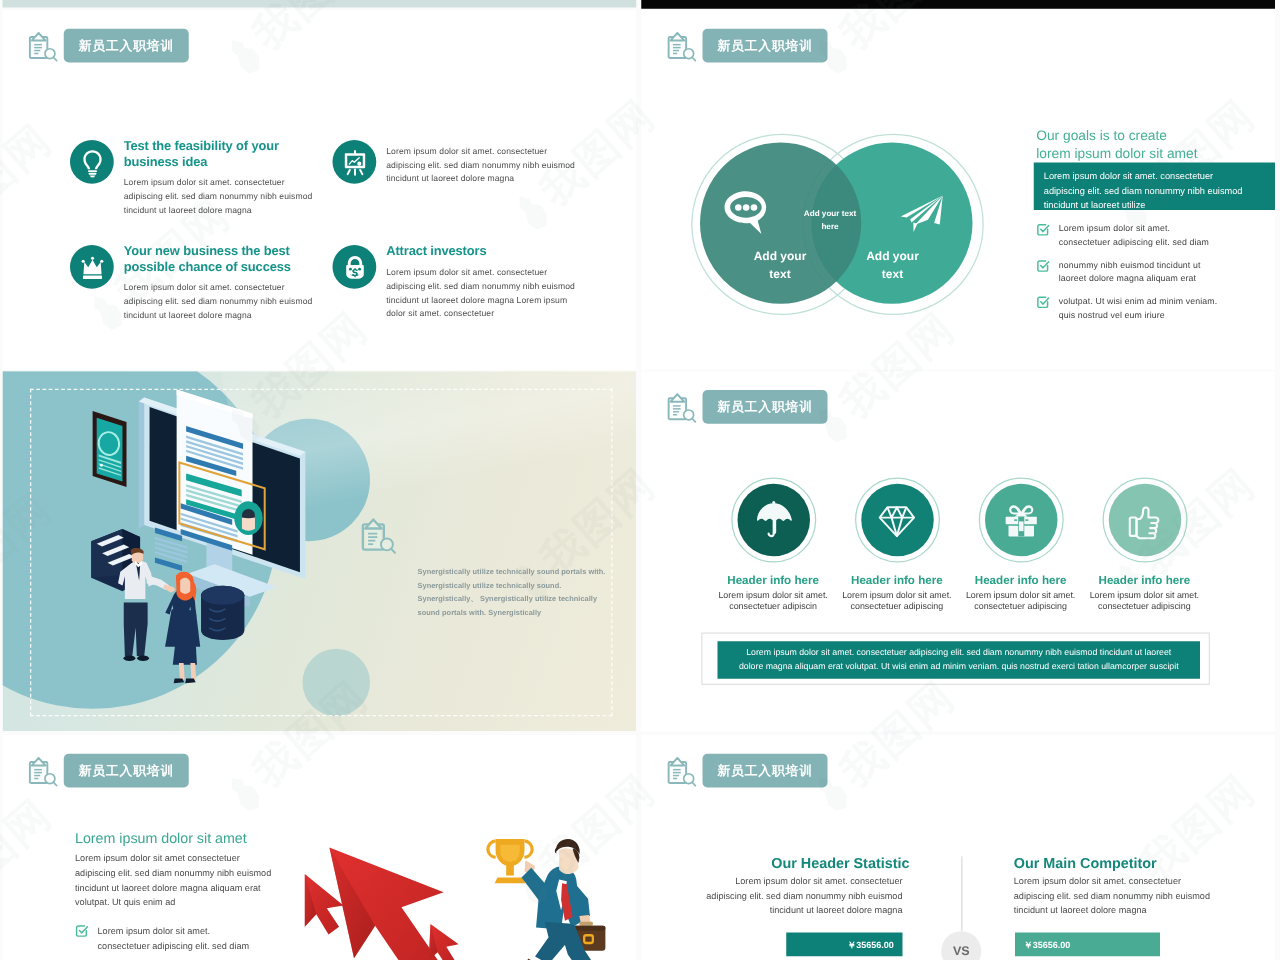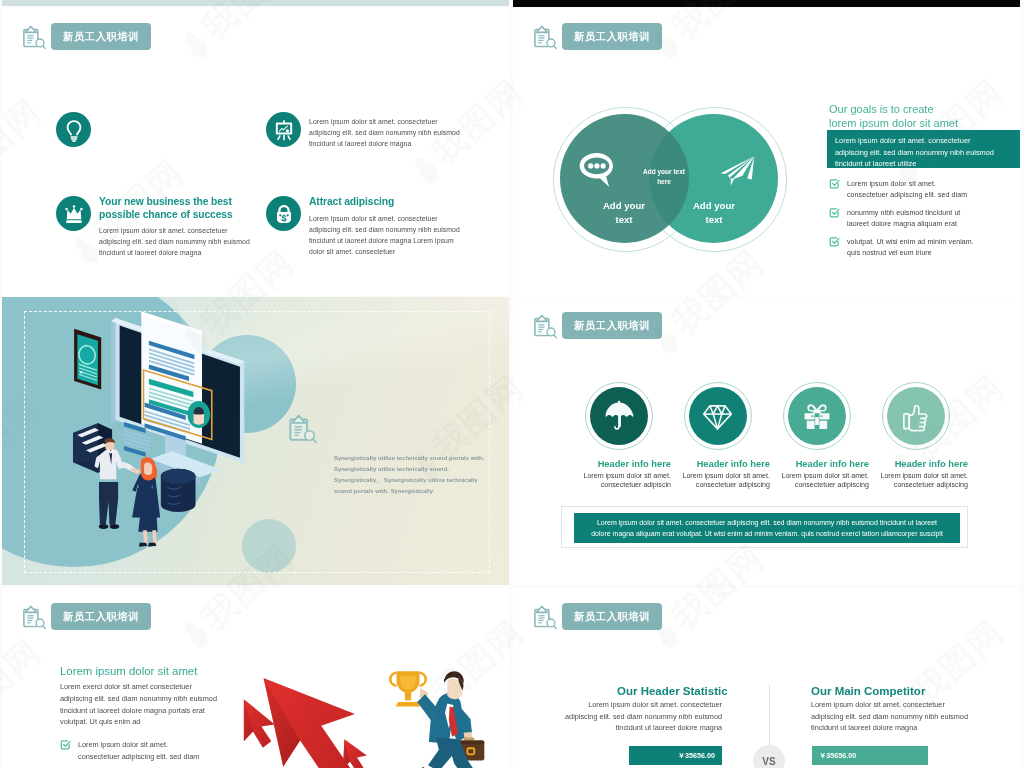--- a/index.html
+++ b/index.html
@@ -39,21 +39,21 @@
   
   .s3bg{position:absolute;left:0;top:0;width:507px;height:288px;
         background:linear-gradient(108deg,#cfe4e2 0%,#d7e7e2 24%,#e0e8da 48%,#eae9d9 72%,#efecdb 100%);}
   .s3dash{position:absolute;border:1px dashed rgba(255,255,255,.9);}
   .s3 .pill3{position:absolute;background:#8cb8ba;border-radius:6px;color:#fff;
              display:flex;align-items:center;justify-content:center;}
   .s3 .pill3 span{font-size:18px;font-weight:700;letter-spacing:.5px;}
   .s3 .body3{position:absolute;color:#8a9a9c;font-size:5.9px;line-height:11.0px;font-weight:600;letter-spacing:.05px;}
 
   
-  .s4 .card{position:absolute;width:105px;text-align:right;}
+  .s4 .card{position:absolute;width:105px;text-align:center;}
   .s4 .ring{width:68px;height:68px;border-radius:50%;border:1px solid #a9d7ca;
             margin:0 auto;display:flex;align-items:center;justify-content:center;box-sizing:border-box;}
   .s4 .disc{width:58px;height:58px;border-radius:50%;display:flex;align-items:center;justify-content:center;}
   .s4 h4{margin:9px 0 0 0;color:#27a086;font-size:9.3px;font-weight:700;}
   .s4 p{margin:3px 0 0 0;color:#3f3f3f;font-size:7.1px;line-height:9px;}
   .s4 .banner-out{position:absolute;border:1px solid #e2e2e2;box-sizing:border-box;}
   .s4 .banner{position:absolute;background:#0d8077;color:#fff;font-size:7.0px;
               line-height:11.5px;text-align:center;display:flex;align-items:center;
               justify-content:center;box-sizing:border-box;padding:0 16px;}
 
@@ -116,20 +116,28 @@
       <span class="ico">
           <svg viewBox="0 0 40 40" width="24" height="24">
             <g fill="#fff">
               <path d="M20 3.6c-6.9 0-12.2 5.3-12.2 11.9 0 4.1 1.9 7.1 3.8 9.6 1.0 1.3 1.9 2.5 2.2 3.8h3.2c-.3-2.3-1.6-3.9-2.9-5.6-1.7-2.2-3.2-4.4-3.2-7.8 0-5.1 4.0-9.0 9.1-9.0s9.1 3.9 9.1 9.0c0 3.4-1.5 5.6-3.2 7.8-1.3 1.7-2.6 3.3-2.9 5.6h3.2c.3-1.3 1.2-2.5 2.2-3.8 1.9-2.5 3.8-5.5 3.8-9.6C32.2 8.9 26.9 3.6 20 3.6z"></path>
               <rect x="14.2" y="30.4" width="11.6" height="2.4" rx="0.5"></rect>
               <rect x="15.1" y="33.8" width="9.8" height="2.4" rx="0.5"></rect>
               <path d="M16.3 37.2h7.4l-2.1 3.1h-3.2z"></path>
             </g>
           </svg>
         </span>
+      <div class="txt">
+          <h3>Test the feasibility of your business idea</h3>
+      <p>
+            <span style="display:block;">Lorem ipsum dolor sit amet. consectetuer</span>
+            <span style="display:block;">adipiscing elit. sed diam nonummy nibh euismod</span>
+            <span style="display:block;">tincidunt ut laoreet dolore magna</span>
+          </p>
+        </div>
     </div>
     <div class="cell" style="left:264px;top:104px;">
       <span class="ico">
           <svg viewBox="0 0 40 40" width="24" height="24">
             <g fill="#fff">
               <path d="M21.3 4.5a1.3 1.3 0 1 0-2.6 0v3.0h-11a1.3 1.3 0 0 0-1.3 1.3v17.6a1.3 1.3 0 0 0 1.3 1.3h24.6a1.3 1.3 0 0 0 1.3-1.3V8.8a1.3 1.3 0 0 0-1.3-1.3h-11zM9.7 11.0h20.6v13.2H9.7z"></path>
               <path d="M12.4 22.1l4.0-4.6 2.6 2.3 6.6-6.2" stroke="#fff" stroke-width="1.8" fill="none" stroke-linecap="round" stroke-linejoin="round"></path>
               <circle cx="25.7" cy="21.5" r="2.7"></circle>
               <rect x="18.7" y="28.0" width="2.6" height="9.6" rx="1.3"></rect>
               <rect x="10.3" y="28.3" width="2.6" height="9.0" rx="1.3" transform="rotate(28 11.6 32.8)"></rect>
@@ -175,21 +183,21 @@
             </g>
             <g fill="#0d8077">
               <circle cx="13.9" cy="22.2" r="1.9"></circle>
               <circle cx="26.1" cy="22.2" r="1.9"></circle>
               <path d="M20.9 20.6v1.3c1.5.2 2.6.9 3.1 1.7l-1.7 1.3c-.5-.7-1.3-1.1-2.2-1.1-.9 0-1.5.3-1.5.9 0 .5.4.7 1.8 1.0 2.2.5 3.5 1.3 3.5 3.1 0 1.6-1.2 2.6-3.0 2.8v1.3h-1.5v-1.3c-1.7-.2-3.0-1.0-3.6-1.9l1.8-1.3c.5.8 1.4 1.3 2.5 1.3 1.0 0 1.5-.3 1.5-.9 0-.5-.4-.8-1.9-1.1-2.1-.5-3.3-1.2-3.3-3.0 0-1.5 1.1-2.5 3.0-2.7v-1.3z"></path>
               <path d="M13.2 29.2 q6.8 4.2 13.6 0 q-6.8 2.2 -13.6 0z"></path>
             </g>
           </svg>
         </span>
       <div class="txt">
-          <h3>Attract  adipiscing</h3>
+          <h3>Attract  investors</h3>
       <p>
             <span style="display:block;">Lorem ipsum dolor sit amet. consectetuer</span>
             <span style="display:block;">adipiscing elit. sed diam nonummy nibh euismod</span>
             <span style="display:block;">tincidunt ut laoreet dolore magna Lorem ipsum</span>
             <span style="display:block;">dolor sit amet. consectetuer</span>
           </p>
         </div>
     </div>
   </div>
 
@@ -616,23 +624,23 @@
   </g>
 
   <path d="M247,104 l28,2 l-2,16 l-22,26 l-14,-8 l14,-20z" fill="#1b5f7d"></path>
   <path d="M262,108 l16,-1 l10,26 l16,24 l-13,9 l-20,-28z" fill="#1b5f7d"></path>
   <path d="M230,142 l12,8 l-4,8 l-14,-5z" fill="#5b3a20"></path>
   <path d="M288,162 l14,-8 l7,10 l-12,8z" fill="#5b3a20"></path>
 </g>
 </svg></div>
     <h3 style="left:58px;top:77px;">Lorem ipsum dolor sit amet</h3>
     <p style="left:58px;top:93px;width:165px;">
-        <span style="display:block;">Lorem exerci dolor sit amet consectetuer</span>
+        <span style="display:block;">Lorem ipsum dolor sit amet consectetuer</span>
         <span style="display:block;">adipiscing elit. sed diam nonummy nibh euismod</span>
-        <span style="display:block;">tincidunt ut laoreet dolore magna portals erat</span>
+        <span style="display:block;">tincidunt ut laoreet dolore magna aliquam erat</span>
         <span style="display:block;">volutpat. Ut quis enim ad</span>
       </p>
     <div class="chk" style="left:58px;top:151px;width:168px;">
       <span class="box"><svg viewBox="0 0 24 24" width="11" height="11">
             <g fill="none" stroke="#4cbd9c" stroke-width="2.6" stroke-linecap="round" stroke-linejoin="round">
               <path d="M19.8 11.6v7.4a2.6 2.6 0 0 1-2.6 2.6H5.4A2.6 2.6 0 0 1 2.8 19.0V6.6A2.6 2.6 0 0 1 5.4 4.0h11.0"></path>
               <path d="M7.8 11.8l4.0 4.1L21.8 5.1"></path>
             </g>
           </svg></span>
       <p style="width:150px;">

